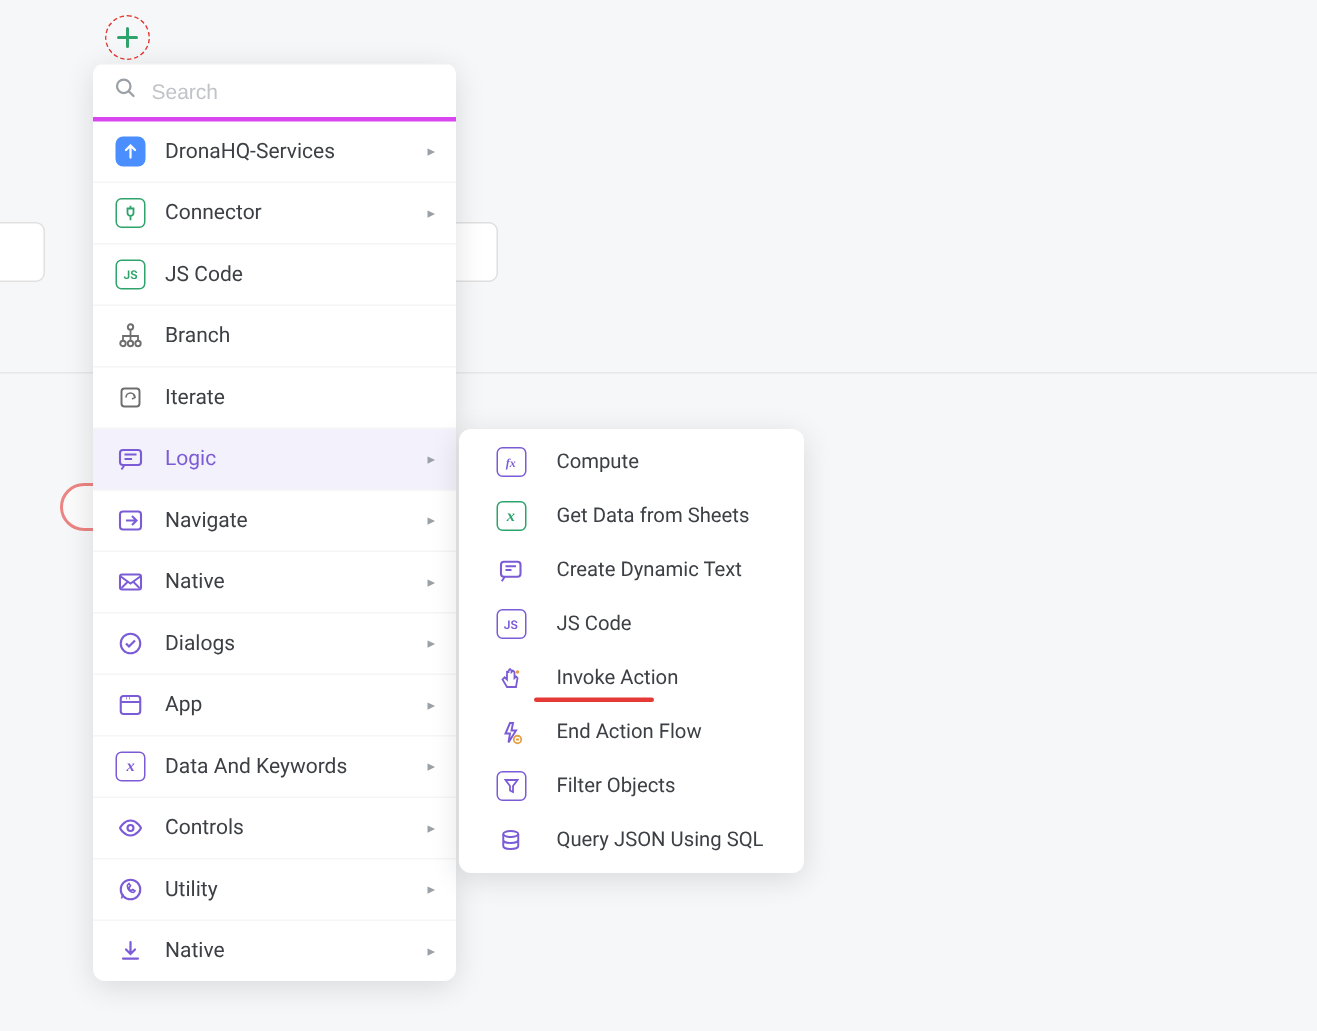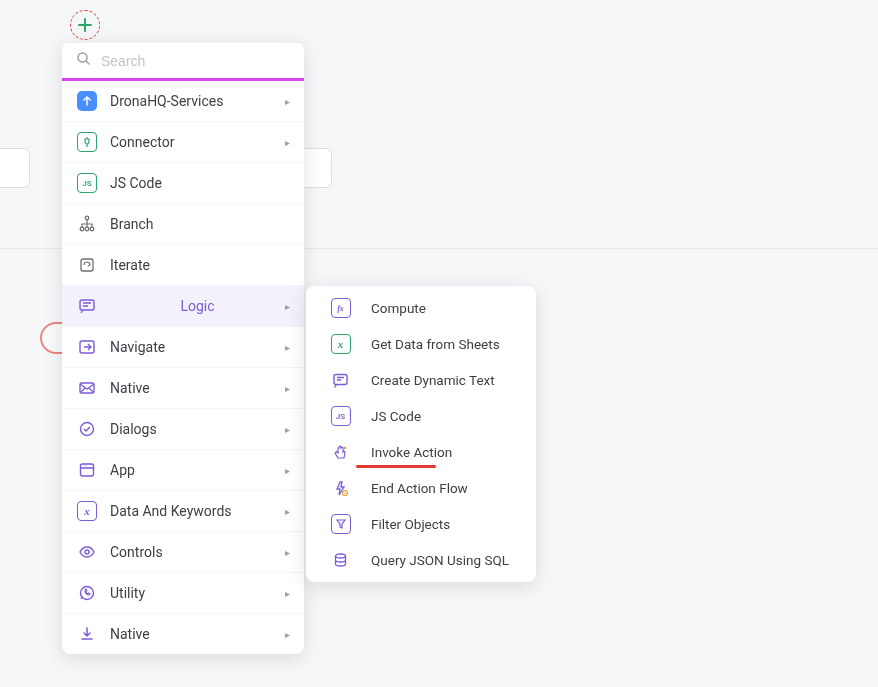--- a/index.html
+++ b/index.html
@@ -136,21 +136,20 @@
       font-size: 14px;
       color: #3c3f44;
       cursor: pointer;
       border-bottom: 1px solid #f5f5f5;
       position: relative;
     }
     .menu-item:last-child { border-bottom: none; border-radius: 0 0 8px 8px; }
     .menu-item.selected {
       background: #f3f1fb;
       color: #7b5cd6;
-      text-align: center;
     }
     .menu-item.selected .item-icon svg { color: #7b5cd6; }
     .item-icon {
       width: 22px;
       height: 22px;
       display: flex;
       align-items: center;
       justify-content: center;
       margin-right: 12px;
       flex-shrink: 0;

